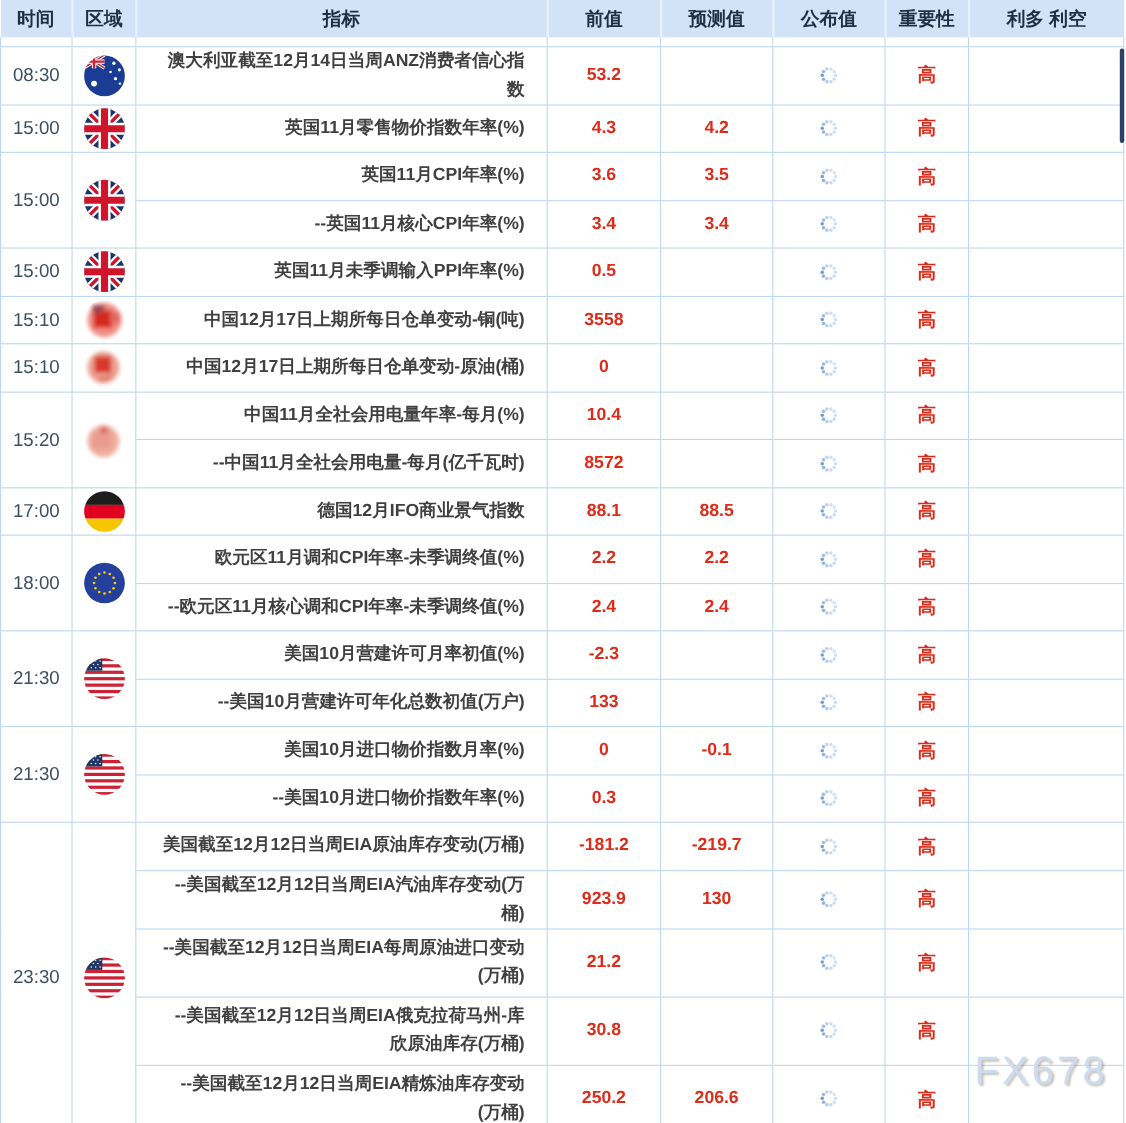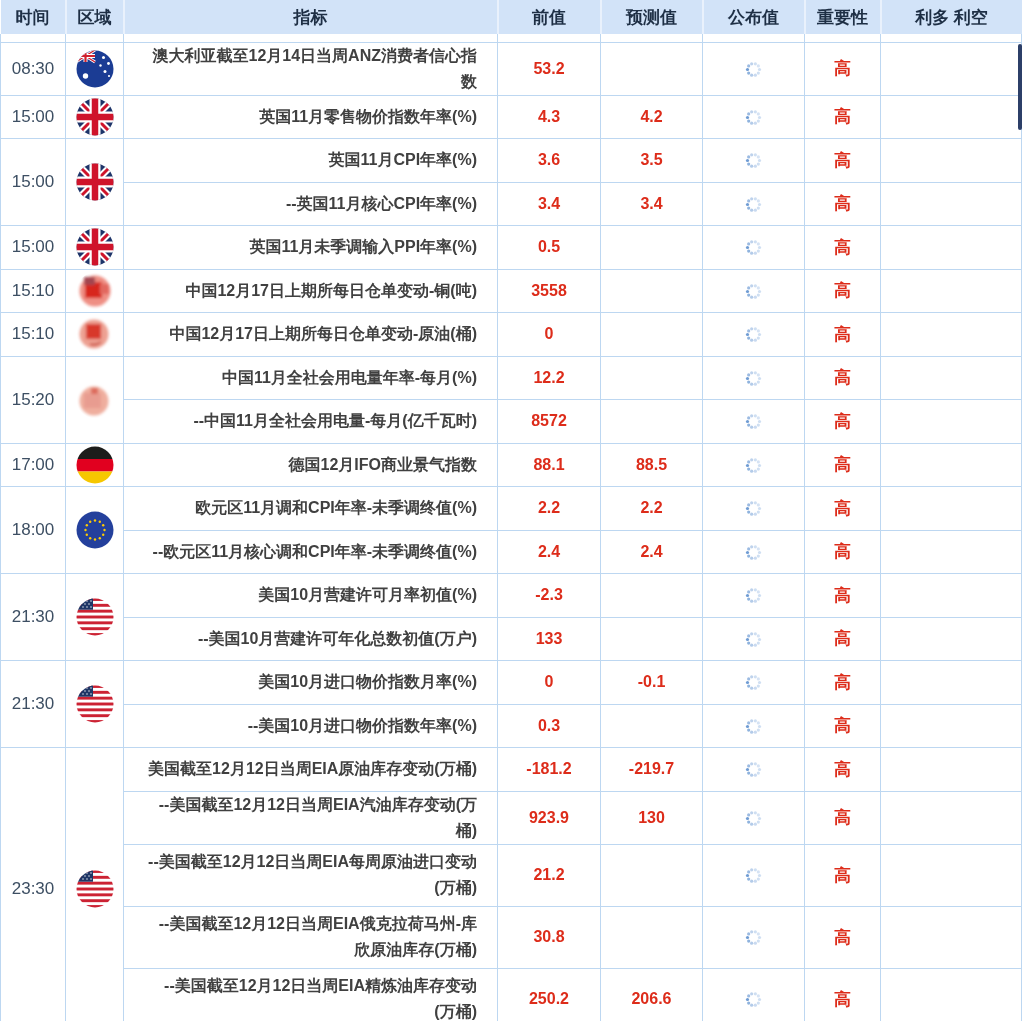--- a/index.html
+++ b/index.html
@@ -317,21 +317,21 @@
     <td class="c-imp">高</td>
     <td class="c-bias"></td>
   </tr>
 
   <tr class="row h1">
     <td class="c-time" rowspan="2">15:20</td>
     <td class="c-flag" rowspan="2"><svg class="flag">
               <use href="#f-cn-c"></use>
             </svg></td>
     <td class="c-ind">中国11月全社会用电量年率-每月(%)</td>
-    <td class="c-val">12.2</td>
+    <td class="c-val">10.4</td>
     <td class="c-val"></td>
     <td class="c-pub"><svg class="spin">
               <use href="#spinner-sym"></use>
             </svg></td>
     <td class="c-imp">高</td>
     <td class="c-bias"></td>
   </tr>
   <tr class="row h1">
     <td class="c-ind">--中国11月全社会用电量-每月(亿千瓦时)</td>
     <td class="c-val">8572</td>
@@ -483,14 +483,15 @@
     <td class="c-val">206.6</td>
     <td class="c-pub"><svg class="spin">
               <use href="#spinner-sym"></use>
             </svg></td>
     <td class="c-imp">高</td>
     <td class="c-bias"></td>
   </tr>
 </tbody>
     </table>
 
+<div class="watermark">FX678</div>
 <div class="vscroll-thumb"></div>
 </div>
 
 </body></html>

